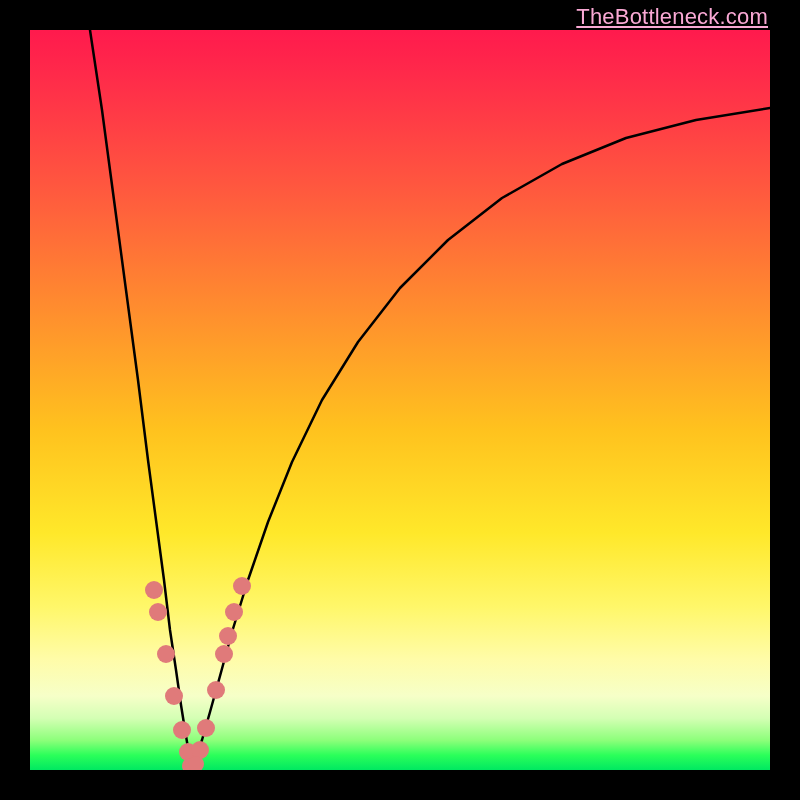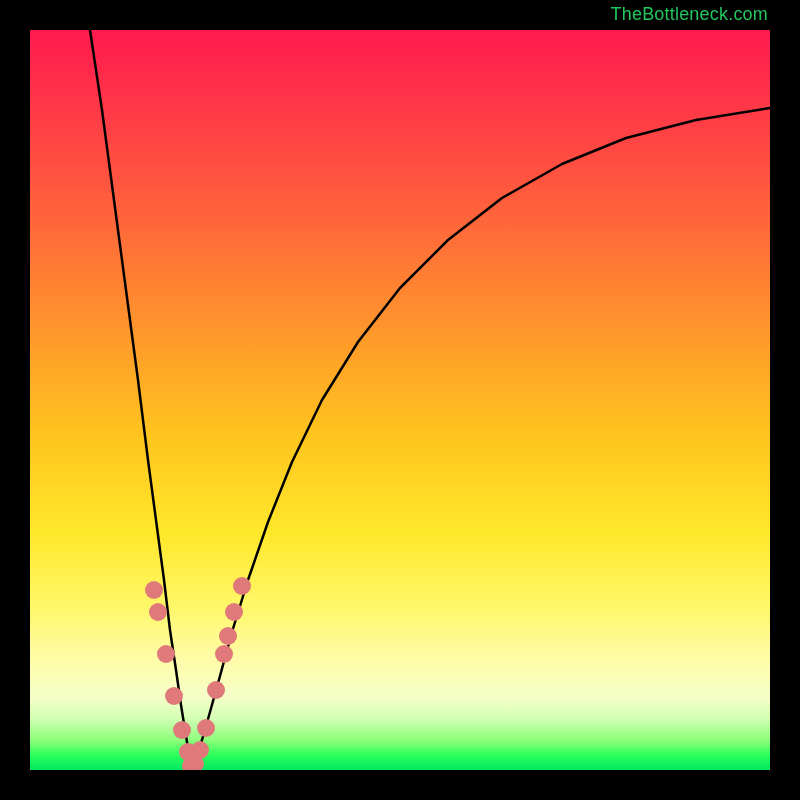--- a/index.html
+++ b/index.html
@@ -48,24 +48,25 @@
     );
   }
   svg.curve {
     position: absolute;
     inset: 0;
   }
   .site-label {
     position: absolute;
     top: 4px;
     right: 32px;
-    color: #22c55e;
-    font-size: 18px;
+    color: #f9a8d4;
+    font-size: 22px;
     font-weight: 400;
     letter-spacing: 0.2px;
+    text-decoration: underline;
   }
 </style>
 </head>
 <body>
 
 <div class="frame">
 
   <div class="site-label">TheBottleneck.com</div>
 
   <div class="plot-area">

